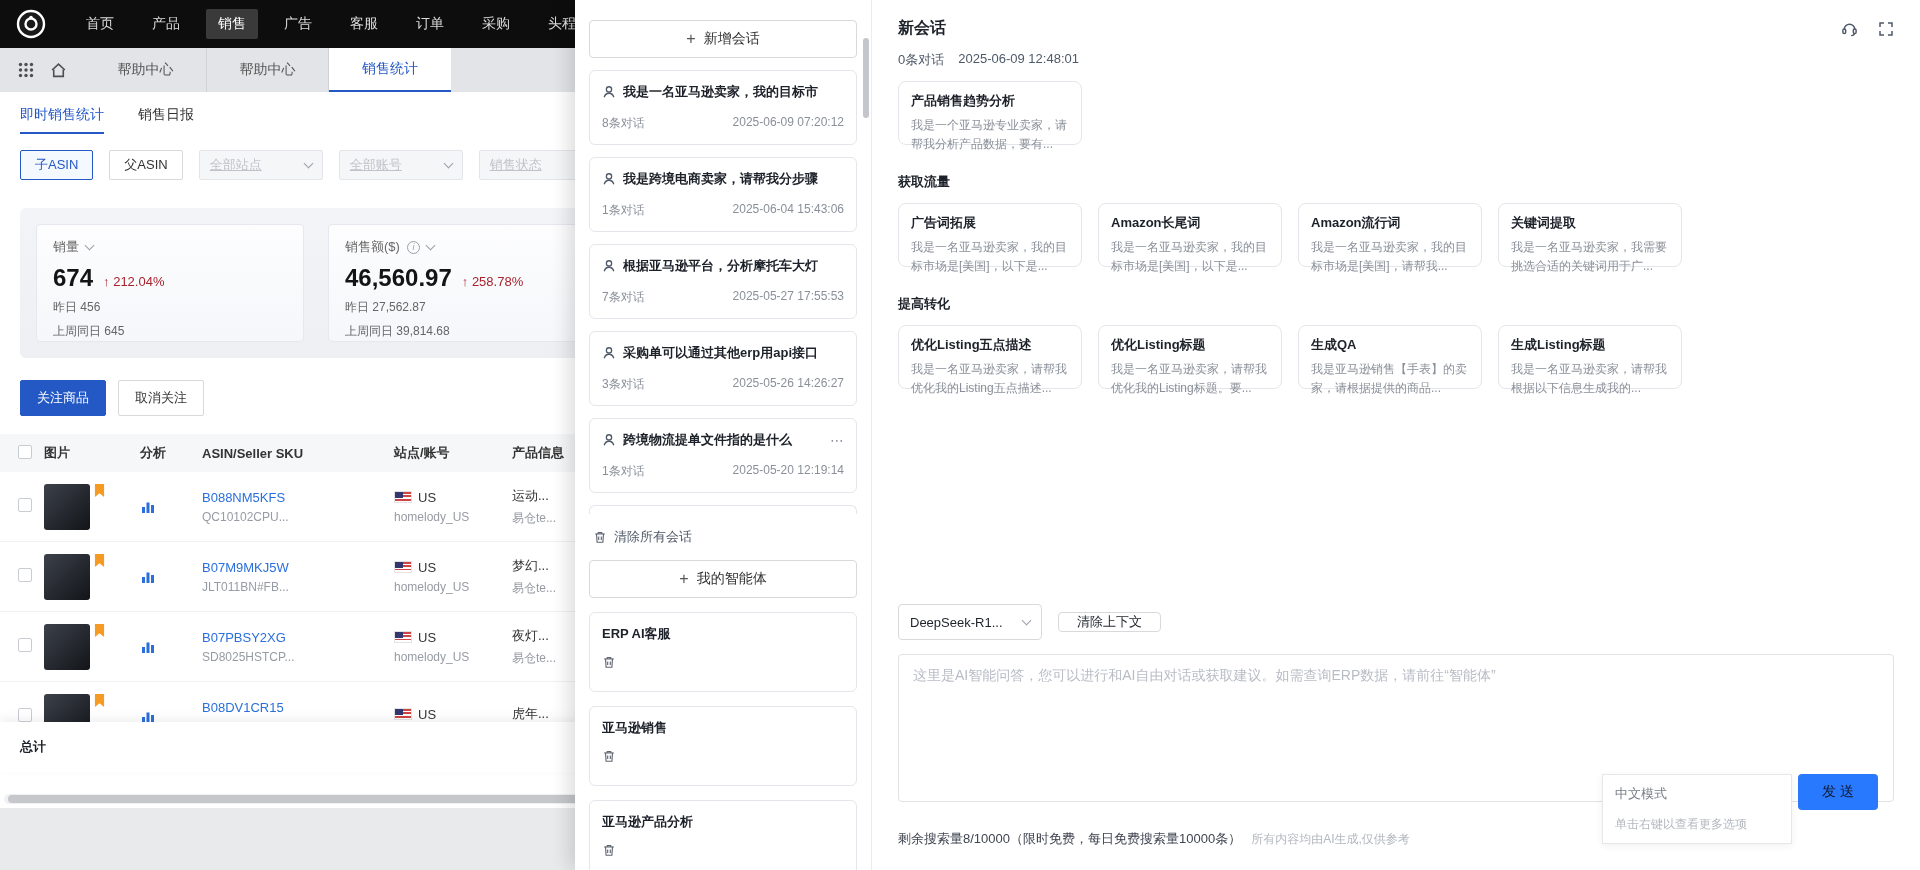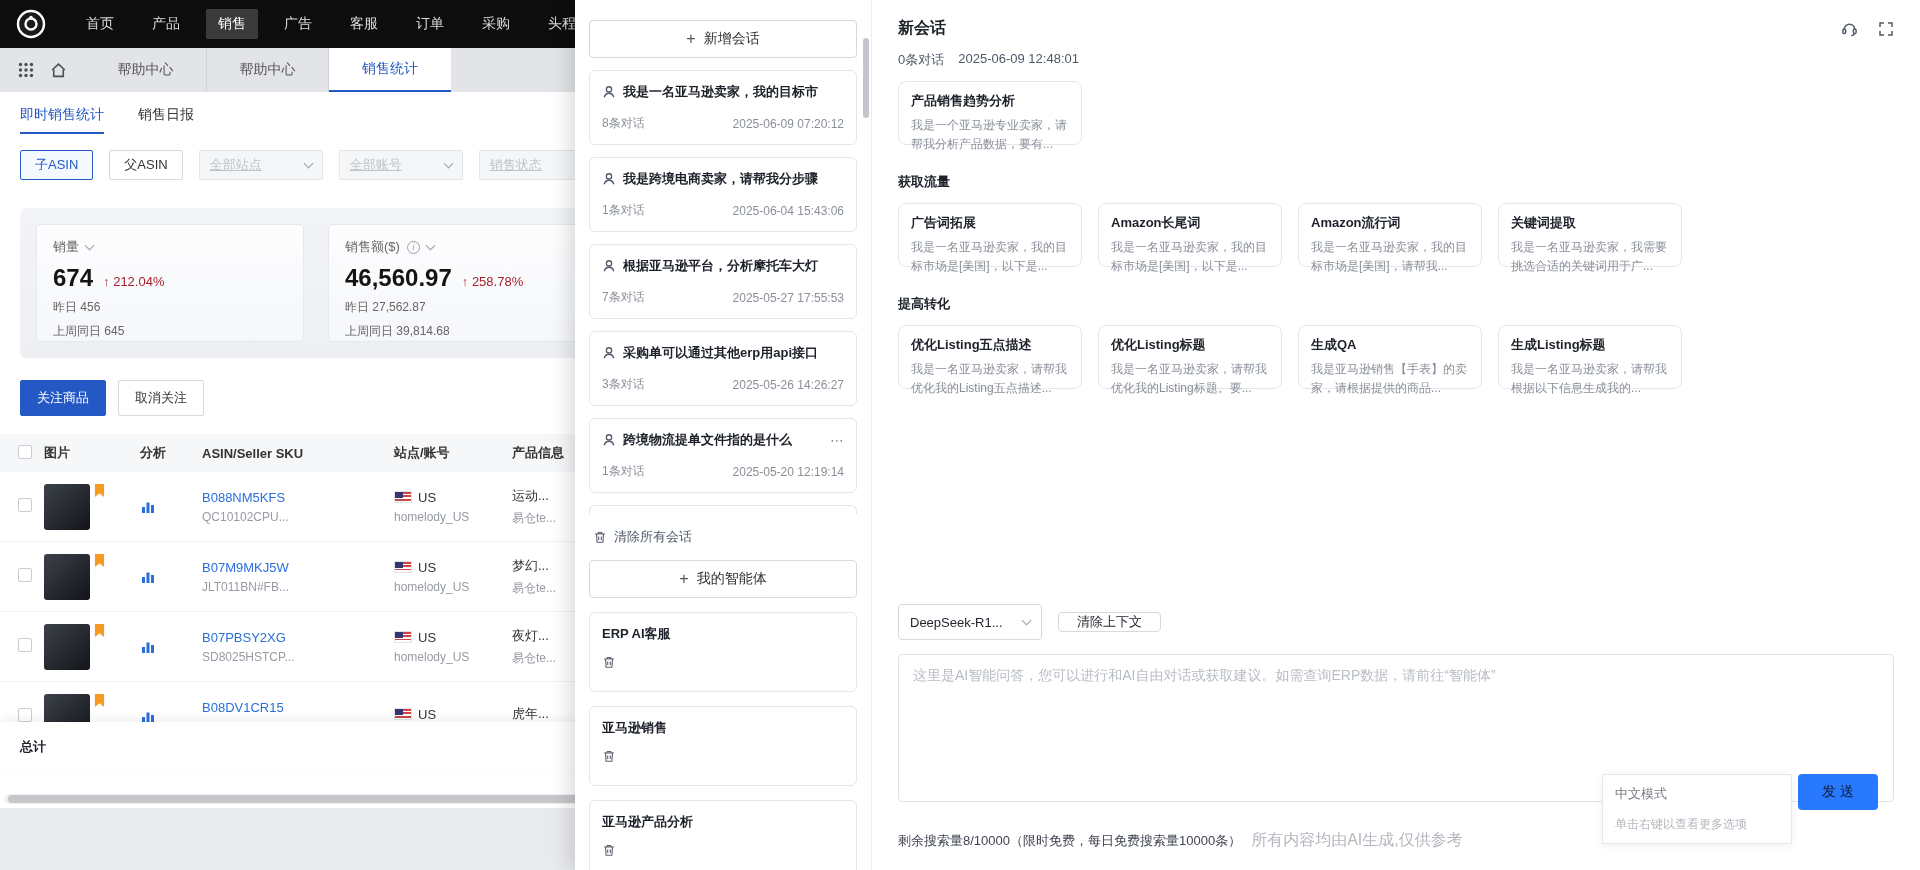--- a/index.html
+++ b/index.html
@@ -67,21 +67,21 @@
 
   
   .drawer { position:absolute; top:0; left:575px; right:0; bottom:0; background:#fff; z-index:10; box-shadow:-6px 0 18px rgba(0,0,0,.14); display:flex; }
   .sessions { width:296px; position:relative; padding:20px 14px 0; overflow:hidden; }
   .panel-btn { width:100%; height:38px; background:#fff; border:1px solid #d9d9d9; border-radius:4px; display:flex; align-items:center; justify-content:center; gap:8px; font-size:14px; color:#333; cursor:pointer; font-family:inherit; }
   .plus { font-size:16px; color:#555; line-height:1; }
   .s-card { border:1px solid #e5e6eb; border-radius:6px; padding:12px; margin-top:12px; cursor:pointer; background:#fff; }
   .s-title-row { display:flex; align-items:center; gap:7px; }
   .s-title { flex:1; font-size:13px; font-weight:bold; color:#1d2129; white-space:nowrap; overflow:hidden; text-overflow:ellipsis; }
   .more { color:#8a8f99; font-size:14px; cursor:pointer; }
-  .s-meta { display:flex; justify-content:space-between; margin-top:14px; font-size:12px; color:#8a8f99;align-items:center; }
+  .s-meta { display:flex; justify-content:space-between; margin-top:14px; font-size:12px; color:#8a8f99; }
   .s-card.partial { height:9px; padding:0; overflow:hidden; border-bottom:none; border-radius:6px 6px 0 0; }
   .clear-row { display:flex; align-items:center; gap:7px; font-size:13px; color:#4e5969; margin:14px 4px 14px; cursor:pointer; }
   .agent-card { border:1px solid #e5e6eb; border-radius:6px; padding:12px; margin-top:14px; height:80px; cursor:pointer; background:#fff; }
   .agent-name { font-size:13px; font-weight:bold; color:#1d2129; }
   .agent-trash { margin-top:12px; cursor:pointer; display:inline-block; }
   .v-thumb { position:absolute; right:2px; top:38px; width:6px; height:80px; background:#c4c6cb; border-radius:3px; cursor:pointer; }
 
   .chat { flex:1; border-left:1px solid #ececec; position:relative; padding:18px 26px 0; }
   .chat-header { display:flex; justify-content:space-between; align-items:center; }
   .chat-title { font-size:16px; font-weight:bold; color:#1d2129; }
@@ -100,21 +100,21 @@
   .clear-ctx { border:1px solid #d9d9d9; border-radius:4px; height:20px; padding:0 18px; font-size:13px; color:#1d2129; background:#fff; margin-left:16px; cursor:pointer; font-family:inherit; }
   .textarea-wrap { position:relative; margin-top:14px; }
   .textarea-wrap textarea { width:100%; height:148px; border:1px solid #e0e2e6; border-radius:4px; padding:12px 14px; font-size:14px; color:#333; resize:none; font-family:inherit; outline:none; display:block; }
   .textarea-wrap textarea::placeholder { color:#b8bcc4; }
   .send-btn { position:absolute; right:16px; bottom:-8px; height:36px; padding:0 24px; background:#2979ff; border:none; border-radius:4px; color:#0f172a; font-size:14px; cursor:pointer; z-index:6; font-family:inherit; }
   .lang-pop { position:absolute; right:102px; top:120px; width:190px; background:#fff; border:1px solid #e6e7ea; box-shadow:0 2px 8px rgba(0,0,0,.06); padding:10px 12px; z-index:5; }
   .lang-row { font-size:13px; color:#777c85; cursor:pointer; }
   .lang-hint { margin-top:13px; font-size:12px; color:#b3b7be; }
   .quota-row { margin-top:28px; display:flex; align-items:center; gap:10px; }
   .quota { font-size:13px; color:#3f4450; }
-  .disclaimer { font-size:16px; color:#b3b7be; }
+  .disclaimer { font-size:12px; color:#b3b7be; }
 </style>
 </head>
 <body>
 
 <div class="app">
 
   <div class="topnav">
     <div class="logo">
       <svg viewBox="0 0 30 30">
           <circle cx="15" cy="15" r="13" fill="#1a1a1a" stroke="#fff" stroke-width="2.4"></circle>

